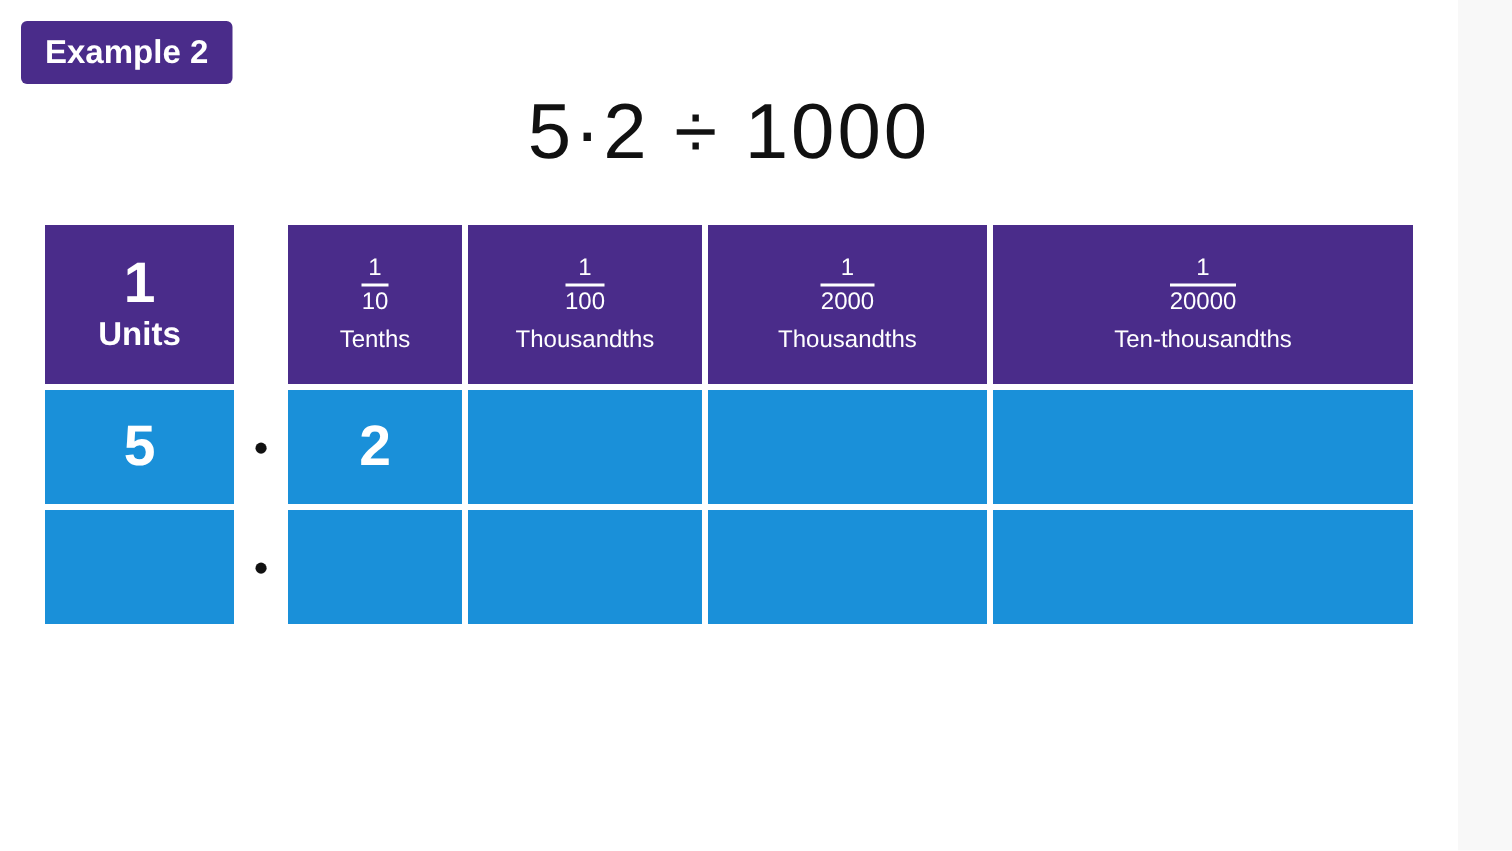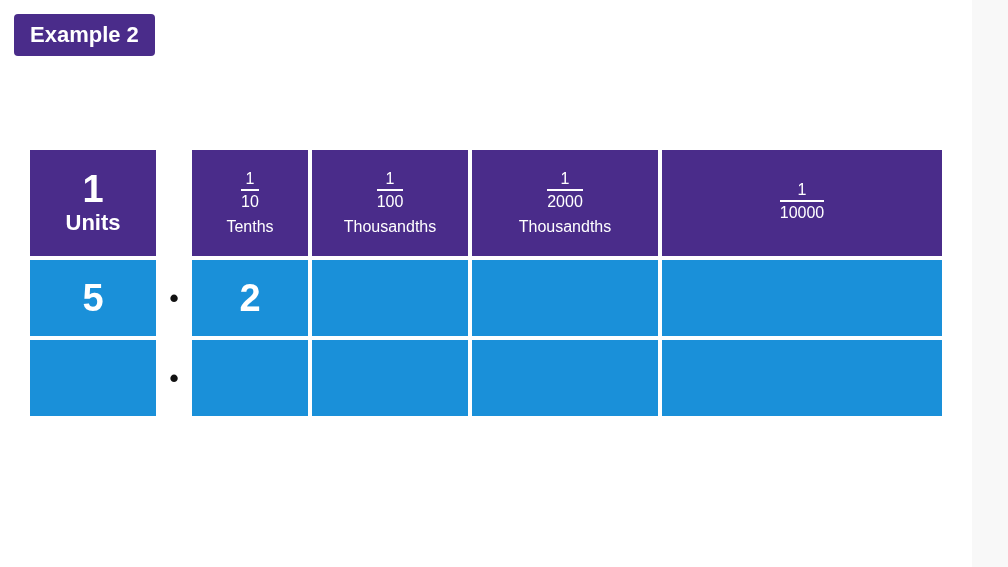--- a/index.html
+++ b/index.html
@@ -155,20 +155,23 @@
   </style>
 </head>
 <body>
 
 <div class="page-container">
 
   <div class="example-badge">
     <span>Example 2</span>
   </div>
 
+  <div class="main-equation">
+    <span>5·2 ÷ 1000</span>
+  </div>
 
   <div class="table-area">
 
     <div class="table-wrapper">
 
       <div class="header-cell header-cell-units col-units">
         <div class="col-label-big">1</div>
         <div class="col-label">Units</div>
       </div>
 
@@ -198,22 +201,23 @@
           <div class="frac-line"></div>
           <span class="frac-den">2000</span>
         </div>
         <div class="col-label">Thousandths</div>
       </div>
 
       <div class="header-cell col-tenthousandths">
         <div class="fraction">
           <span class="frac-num">1</span>
           <div class="frac-line"></div>
-          <span class="frac-den">10000</span>
-        </div>
+          <span class="frac-den">20000</span>
+        </div>
+        <div class="col-label">Ten-thousandths</div>
       </div>
     </div>
 
     <div class="table-wrapper">
       <div class="data-cell col-units">
         <span>5</span>
       </div>
       <div class="decimal-data-spacer">
         <span class="decimal-dot">•</span>
       </div>

